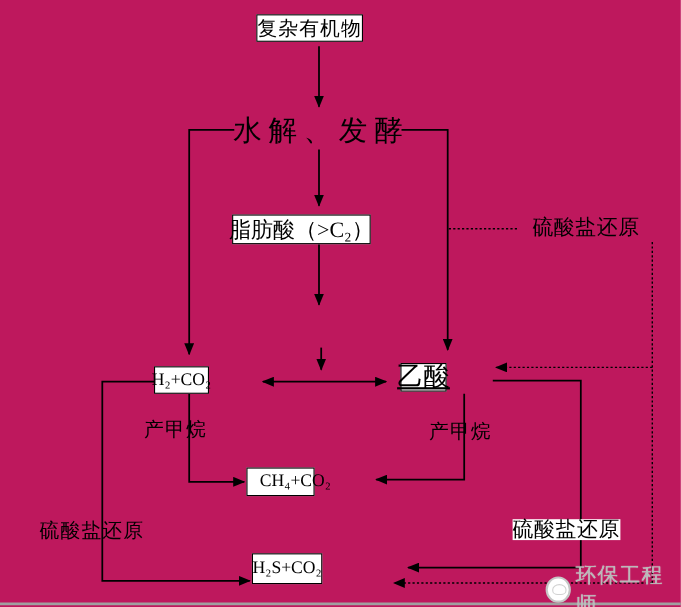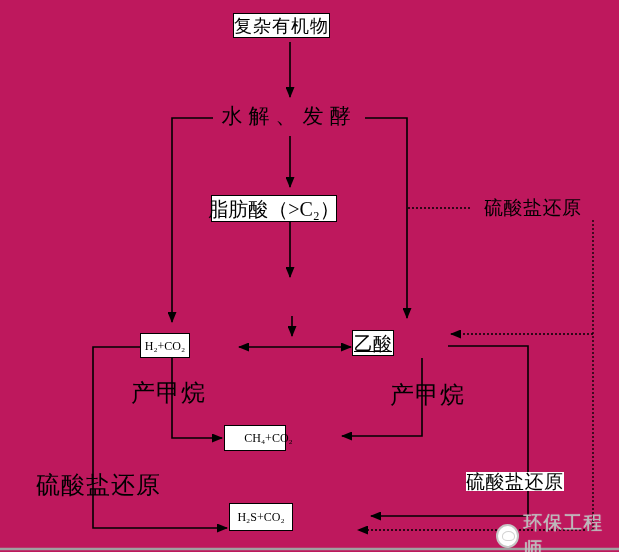--- a/index.html
+++ b/index.html
@@ -9,24 +9,24 @@
   }
   #wires{position:absolute;left:0;top:0;width:619px;height:552px;}
   .node{
     position:absolute;display:flex;align-items:center;justify-content:center;
     border:1.5px solid #000;background:#fff;box-sizing:border-box;
     white-space:nowrap;line-height:1;
   }
   .lbl{
     position:absolute;white-space:nowrap;line-height:1;
   }
-  .big{font-size:21px;letter-spacing:6px;}
-  .mid{font-size:24px;letter-spacing:1px;}
+  .big{font-size:26px;letter-spacing:6px;}
+  .mid{font-size:18px;letter-spacing:1px;}
   .sm{font-size:19px;letter-spacing:0.5px;}
-  .formula{font-size:12px;letter-spacing:0px;}
+  .formula{font-size:16px;letter-spacing:0px;}
   .center{text-align:center;}
   #watermark{position:absolute;left:496px;top:510px;display:flex;align-items:center;}
   #wm-logo{
     width:24px;height:24px;border:2px solid #c6c6c6;border-radius:50%;
     position:relative;box-sizing:border-box;background:#fff;
   }
   #wm-logo::after{
     content:"";position:absolute;left:4px;top:5px;width:11px;height:8px;
     border:1.5px solid #d2d2d2;border-radius:50% 50% 40% 40%;
   }
@@ -66,21 +66,21 @@
 
     <path d="M0,549 H619" stroke="#a0a0a0" stroke-width="2.5" fill="none"></path>
   </svg>
 
   <div class="node" style="left:233px;top:13px;width:97px;height:25px;font-size:18px;letter-spacing:1px;">复杂有机物</div>
 
   <div class="node" style="left:211px;top:195px;width:126px;height:27px;font-size:20px;">脂肪酸（&gt;C₂）</div>
 
   <div class="node formula" style="left:140px;top:333px;width:50px;height:25px;">H₂+CO₂</div>
 
-  <div class="node" style="left:352px;top:330px;width:42px;height:26px;font-size:19px;text-decoration:underline;">乙酸</div>
+  <div class="node" style="left:364px;top:330px;width:42px;height:26px;font-size:24px;text-decoration:underline;">乙酸</div>
 
   <div class="node formula" style="left:224px;top:425px;width:62px;height:26px;padding-left:27px;">CH₄+CO₂</div>
 
   <div class="node formula" style="left:229px;top:503px;width:64px;height:28px;">H₂S+CO₂</div>
 
   <div class="lbl big center" style="left:212px;top:106px;width:154px;">水解、发酵</div>
 
 
   <div class="lbl mid" style="left:131px;top:381px;">产甲烷</div>
 

